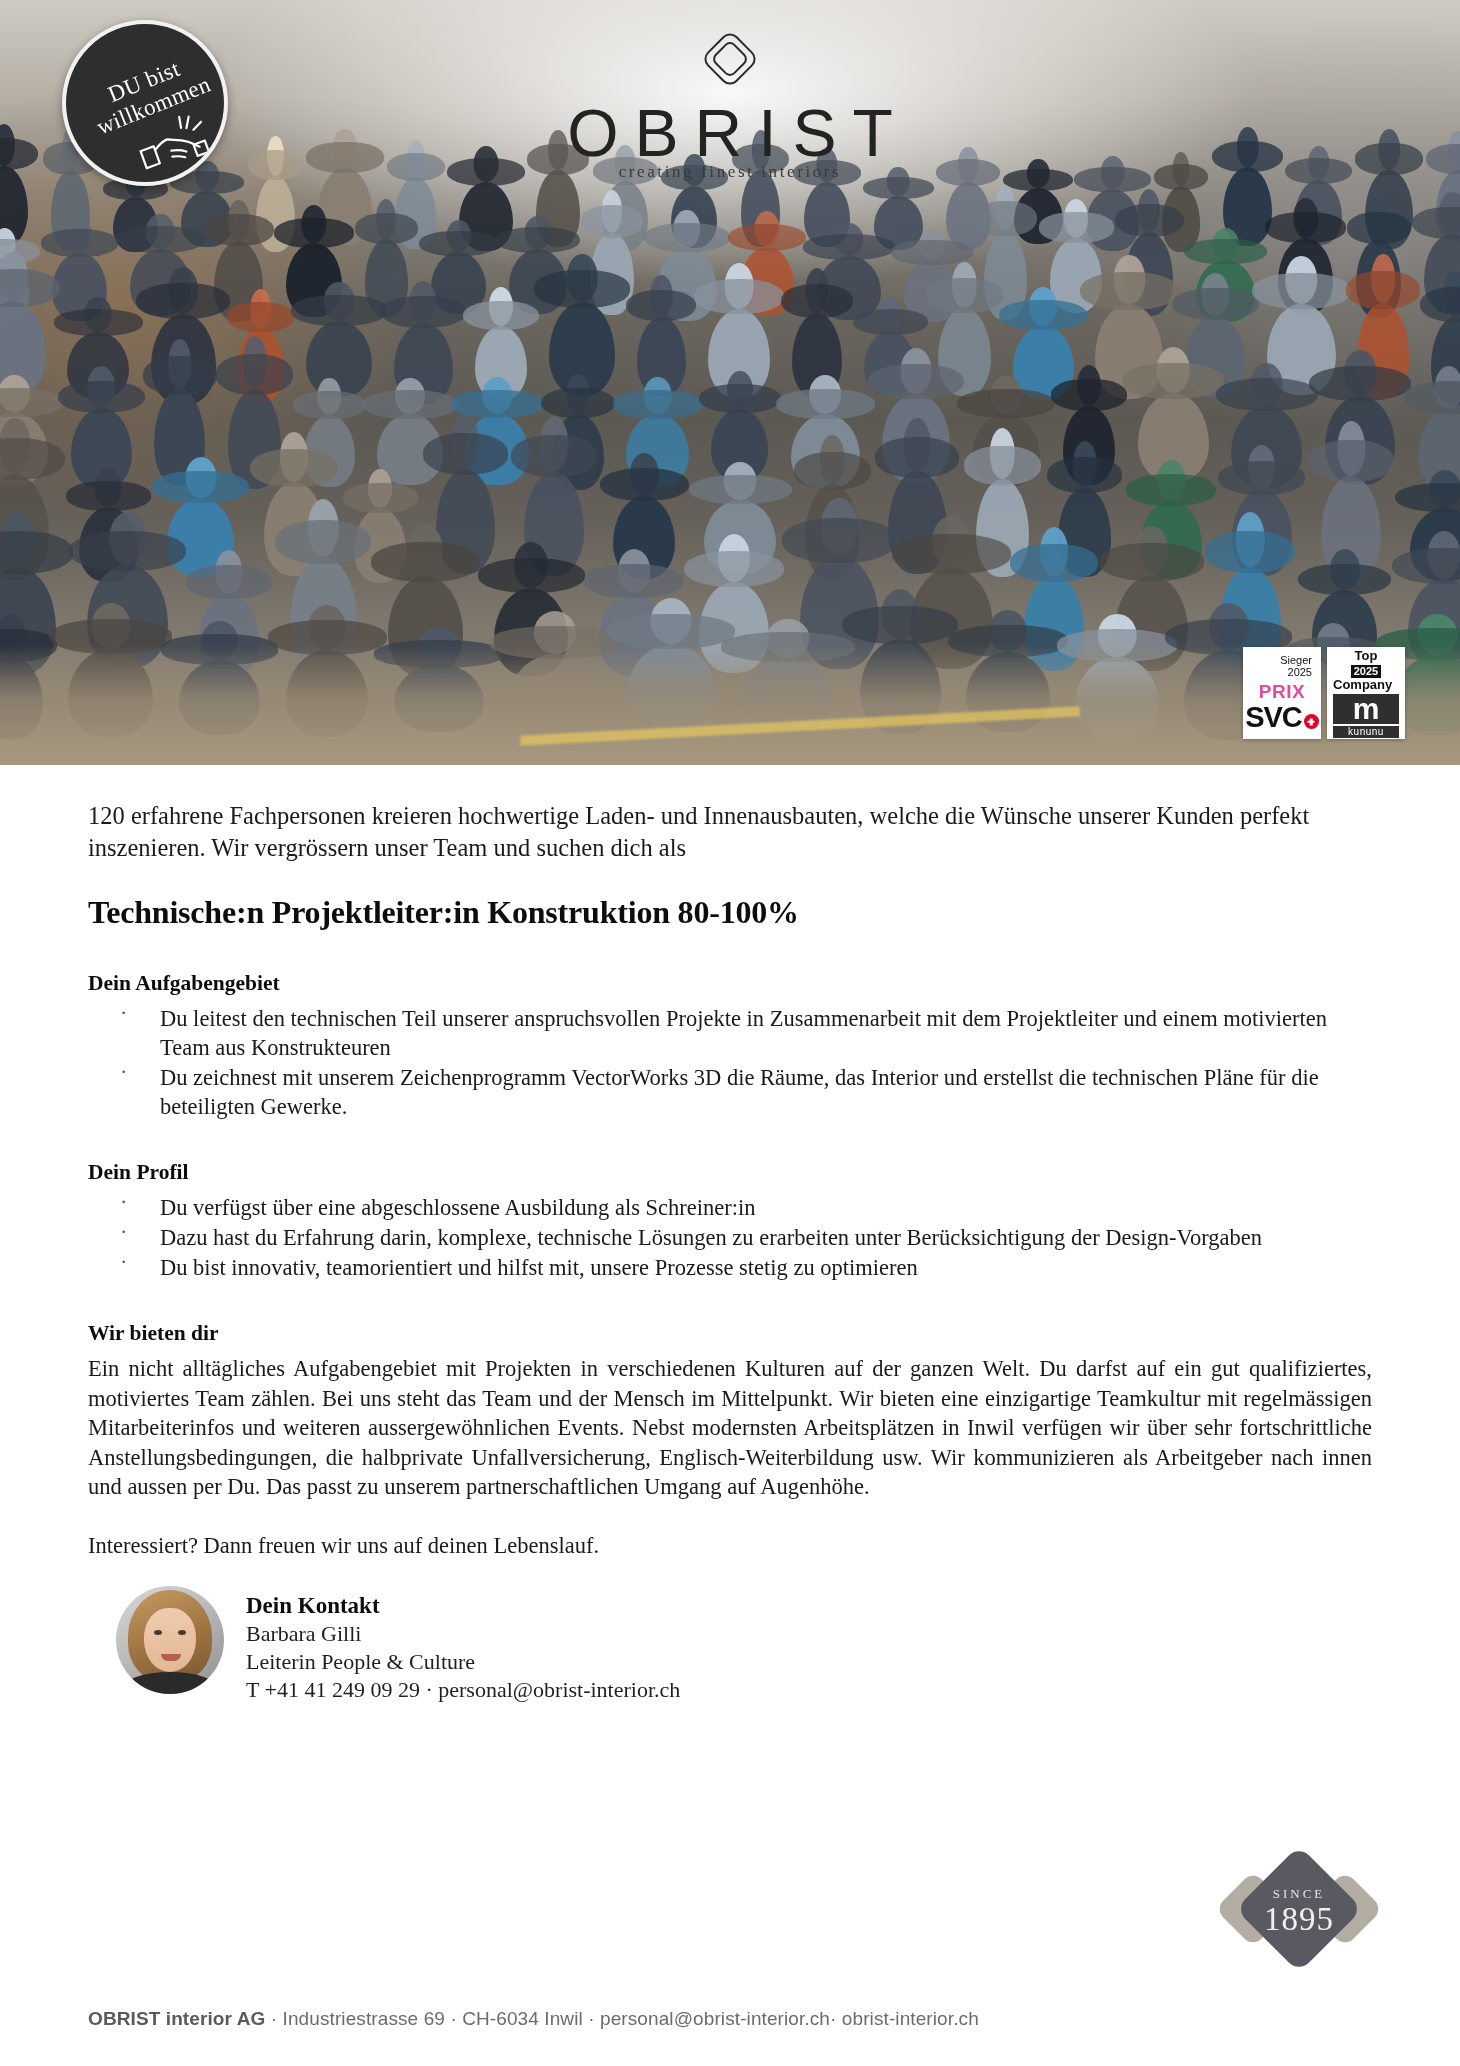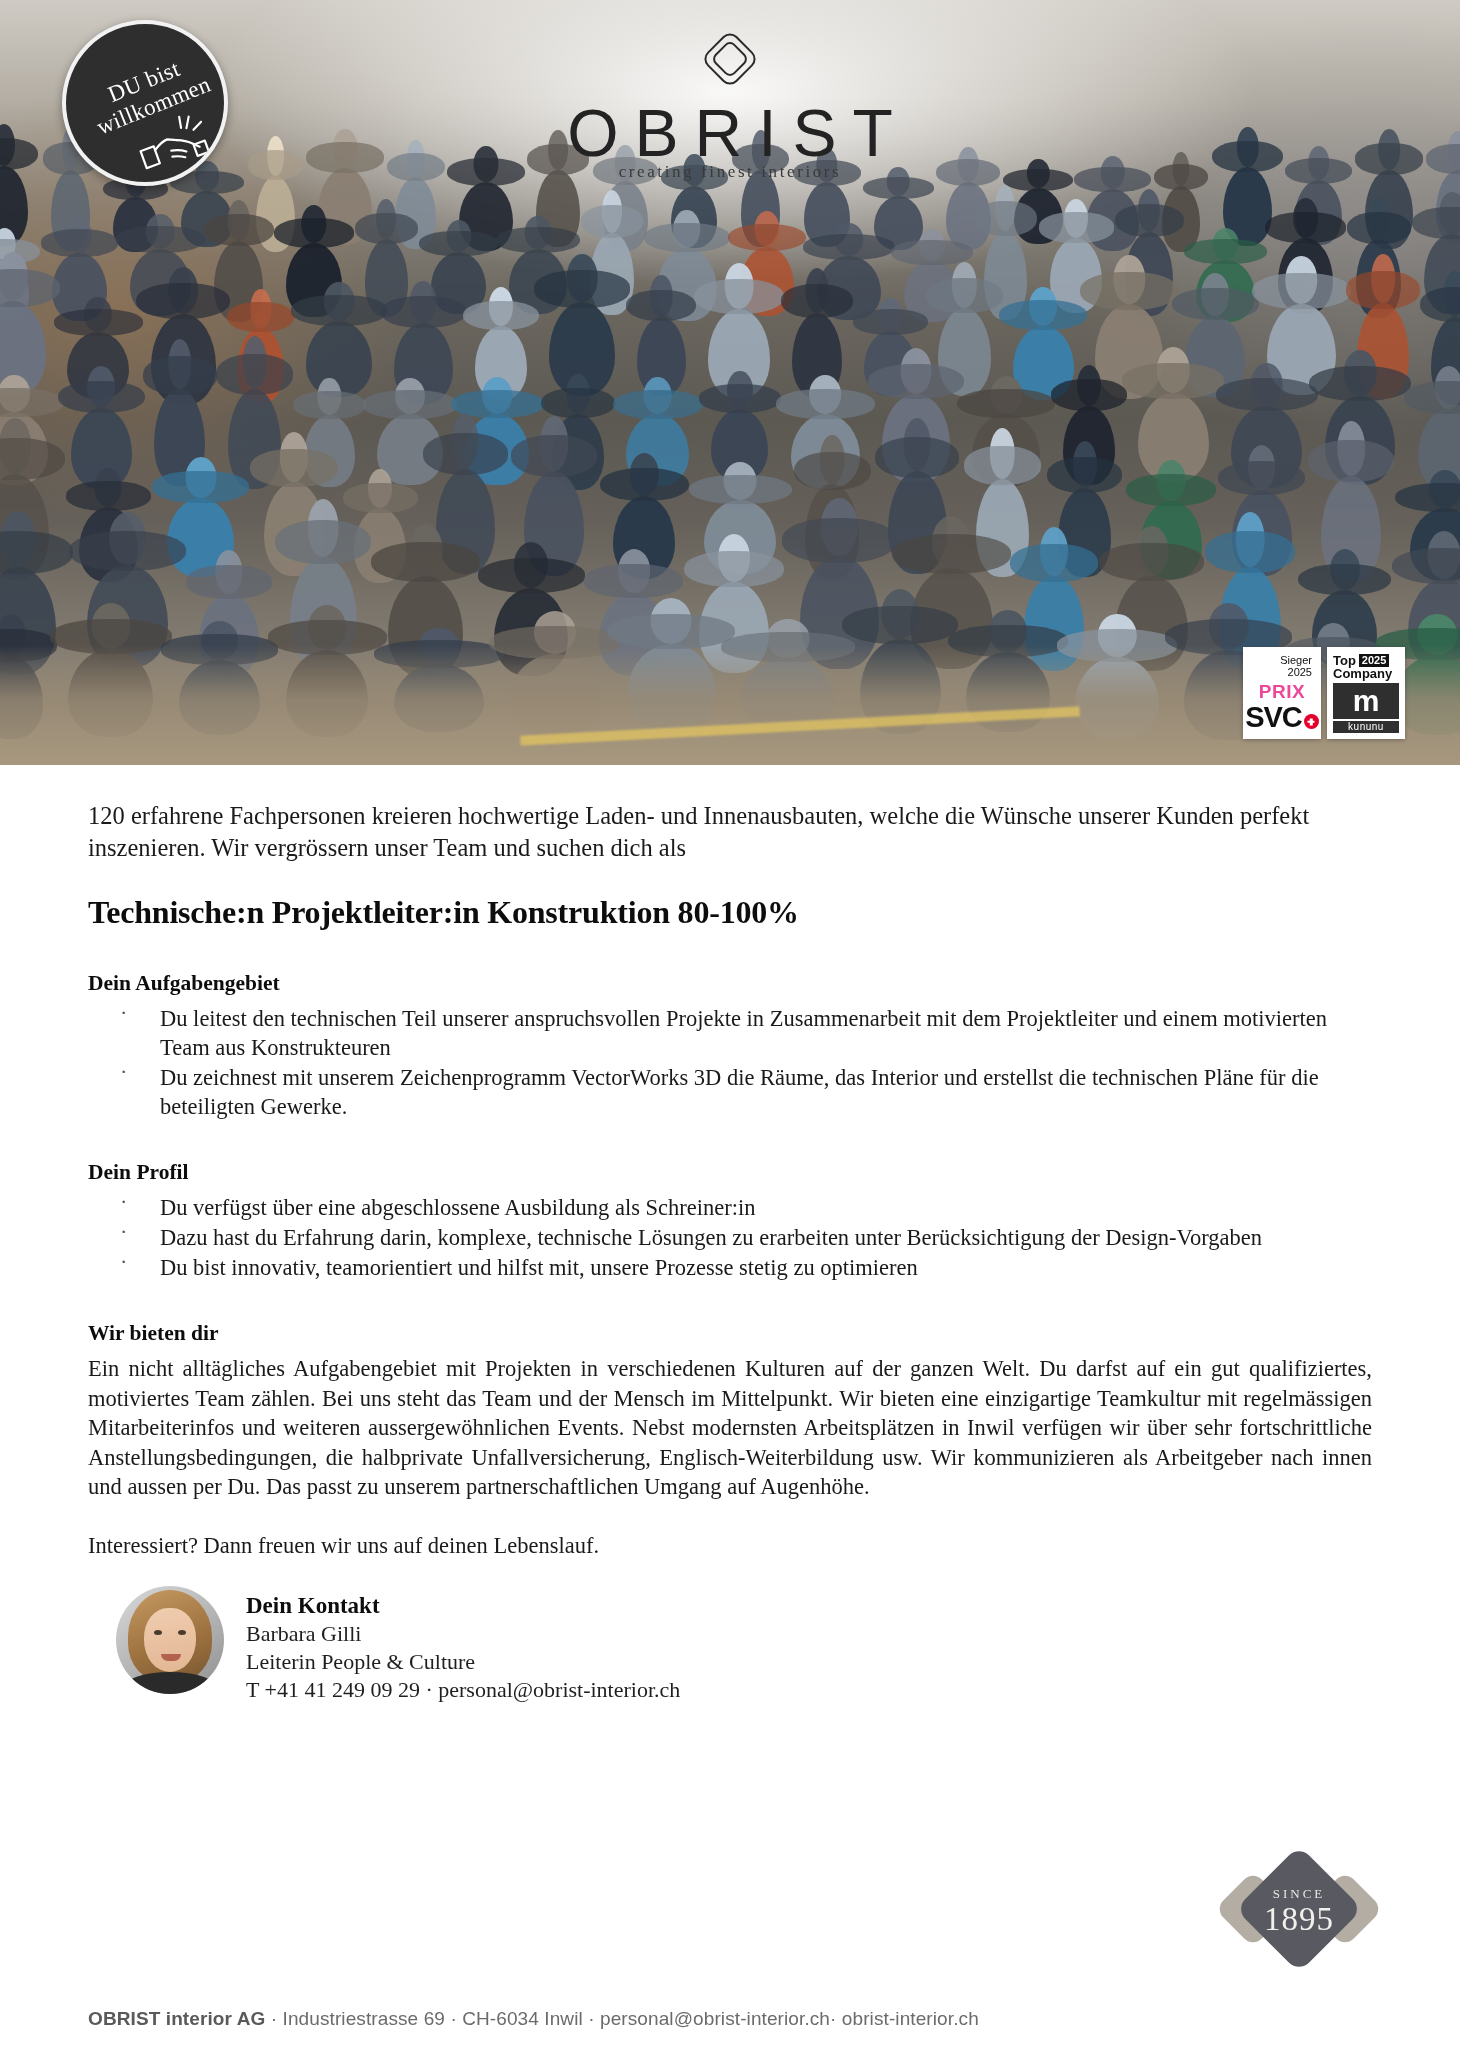--- a/index.html
+++ b/index.html
@@ -230,20 +230,21 @@
     transform: translate(-50%, -50%);
   }
   .swiss-dot::before { width: 7px; height: 2.5px; }
   .swiss-dot::after  { width: 2.5px; height: 7px; }
 
   .kununu-head {
     display: flex;
     align-items: center;
     gap: 3px;
     width: 100%;
+    flex-direction: column;
   }
   .kununu-top {
     font-family: "Liberation Sans", sans-serif;
     font-weight: bold;
     font-size: 13px;
     color: #111;
     line-height: 13px;
   }
   .kununu-year {
     background: #111;

